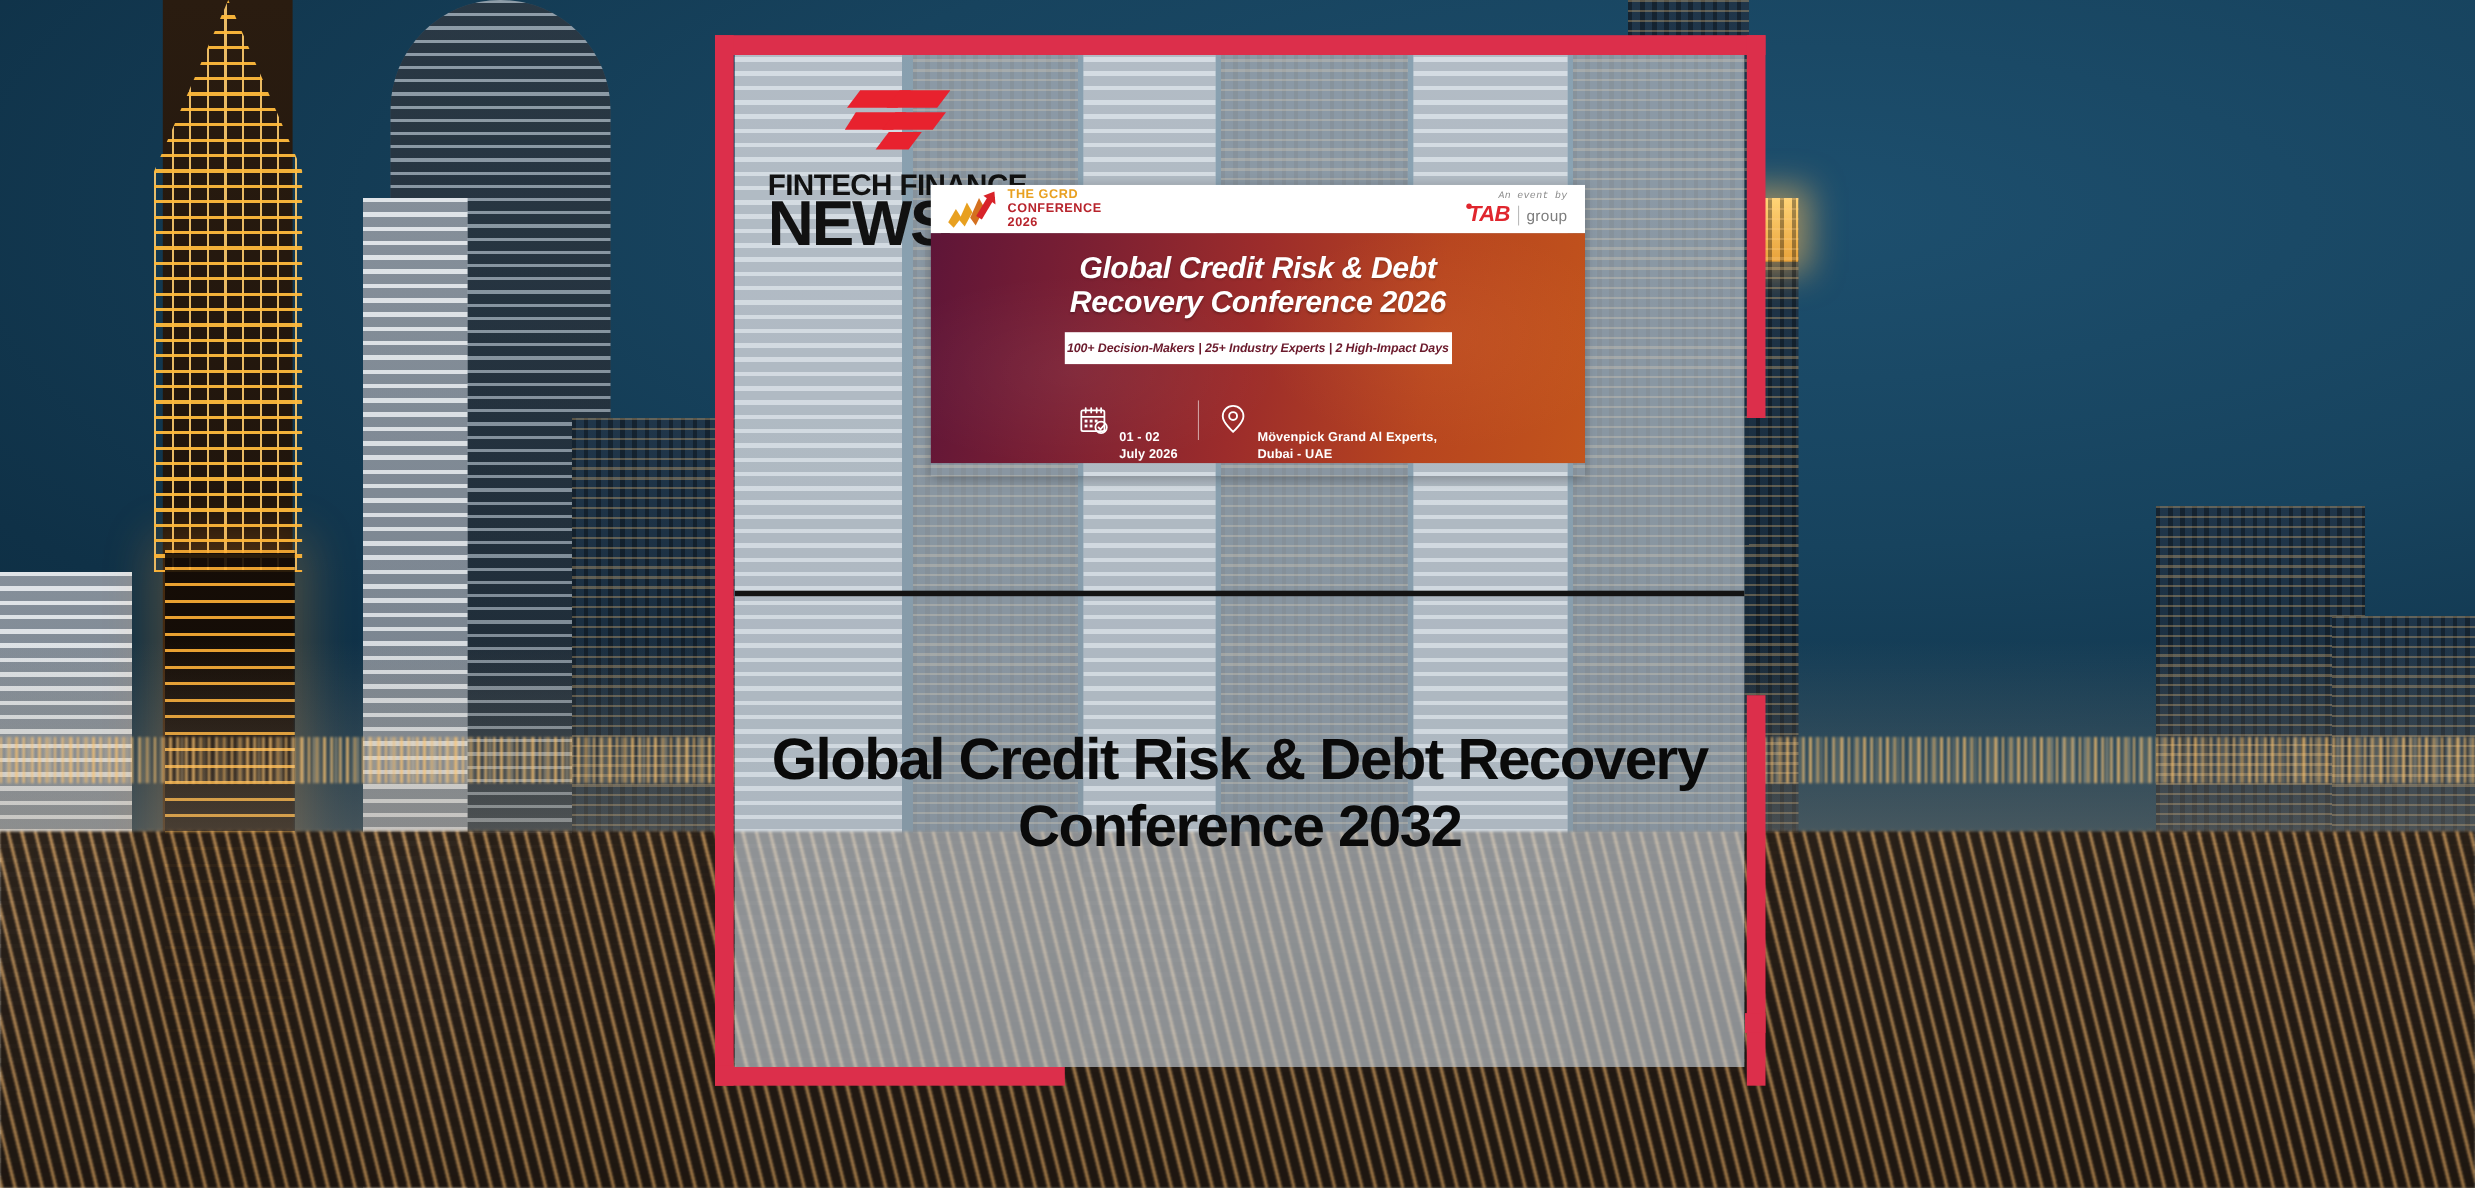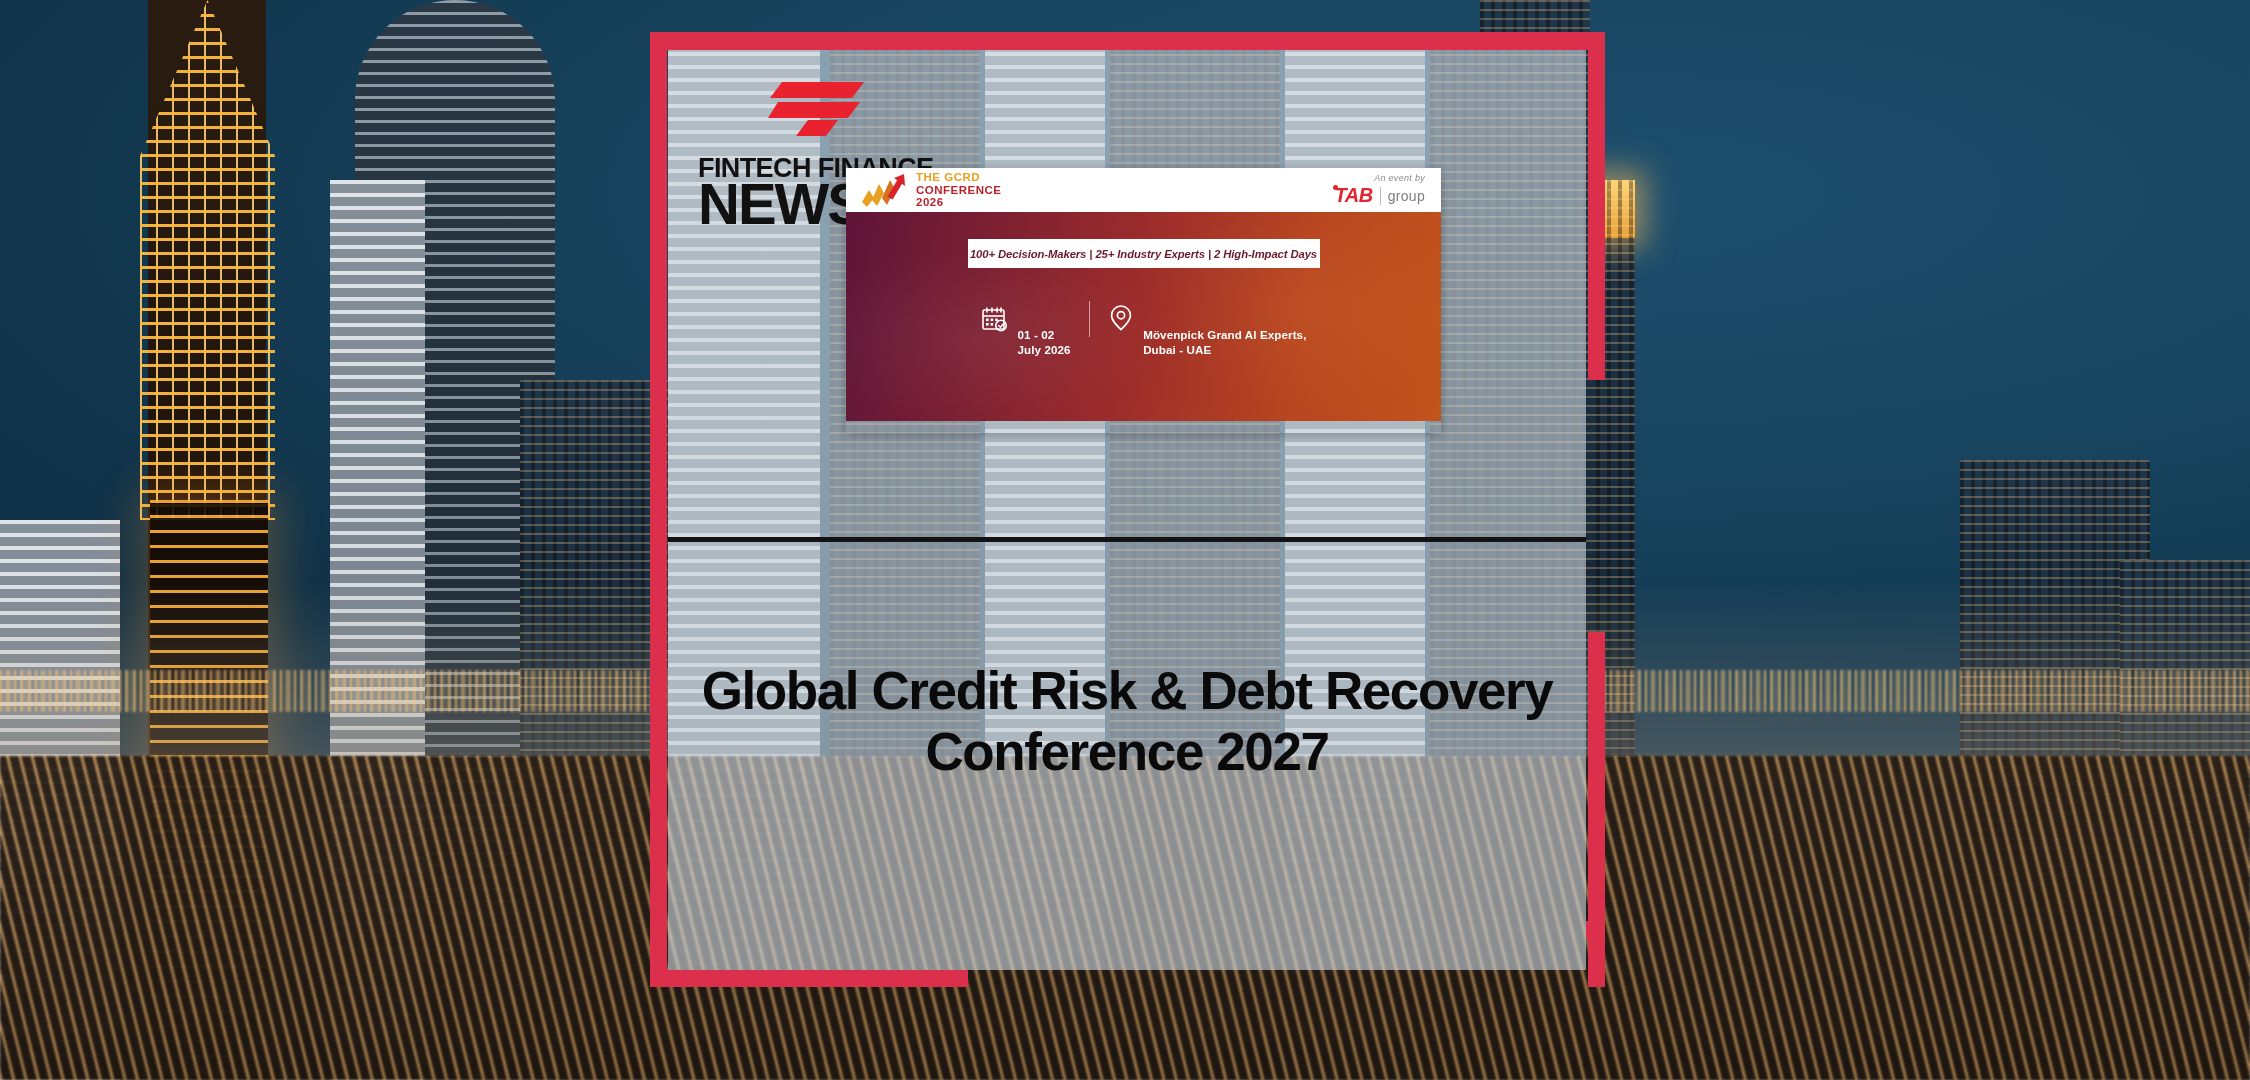--- a/index.html
+++ b/index.html
@@ -147,21 +147,21 @@
   .gcrd { display:flex; align-items:center; gap:10px; }
   .gcrd-icon{ width:46px; height:36px; flex:none; }
   .gcrd-text{ line-height:1.12; }
   .gcrd-text .g1{ font-size:11.5px; font-weight:700; color:#e8a020; letter-spacing:.5px; }
   .gcrd-text .g2{ font-size:11.5px; font-weight:700; color:#b8242c; letter-spacing:.5px; }
   .gcrd-text .g3{ font-size:11.5px; font-weight:700; color:#b8242c; letter-spacing:.5px; }
 
   .tab { text-align:right; }
   .tab .evby{
     font-size:9px; color:#8a8a8a; font-style:italic;
-    font-family:Liberation Sans, sans-serif; letter-spacing:.3px; margin-bottom:1px;
+    font-family:Liberation Mono, monospace; letter-spacing:.3px; margin-bottom:1px;
   }
   .tab-row{ display:flex; align-items:center; gap:7px; justify-content:flex-end; }
   .tab-logo{
     font-size:20px; font-weight:700; font-style:italic; color:#e0262e;
     letter-spacing:-.5px; position:relative;
   }
   .tab-logo::before{
     content:""; position:absolute; left:-2px; top:1px; width:5px;height:5px;
     background:#e0262e; border-radius:50%;
   }
@@ -312,20 +312,24 @@
           <div class="evby">An event by</div>
           <div class="tab-row">
             <div class="tab-logo">TAB</div>
             <div class="tab-div"></div>
             <div class="tab-grp">group</div>
           </div>
         </div>
       </div>
 
       <div class="banner-body">
+        <div class="bn-title">
+          <div>Global Credit Risk &amp; Debt</div>
+          <div>Recovery Conference 2026</div>
+        </div>
         <div class="bn-stats">
           <span>100+ Decision-Makers  |  25+ Industry Experts  |  2 High-Impact Days</span>
         </div>
 
         <div class="bn-foot">
           <div class="bn-item">
             <svg width="28" height="28" viewBox="0 0 28 28">
               <rect x="2" y="5" width="21" height="19" rx="1.5" fill="none" stroke="#fff" stroke-width="1.6"></rect>
               <path d="M2 11 H23" stroke="#fff" stroke-width="1.6"></path>
               <path d="M6 3 V7 M11 3 V7 M16 3 V7 M20 3 V7" stroke="#fff" stroke-width="1.6" stroke-linecap="round"></path>
@@ -356,17 +360,17 @@
             </div>
           </div>
         </div>
       </div>
     </div>
 
     <div class="divider"></div>
 
     <div class="headline">
       <div>Global Credit Risk &amp; Debt Recovery</div>
-      <div>Conference 2027</div>
+      <div>Conference 2032</div>
     </div>
 
   </div>
 </div>
 
 </body></html>

